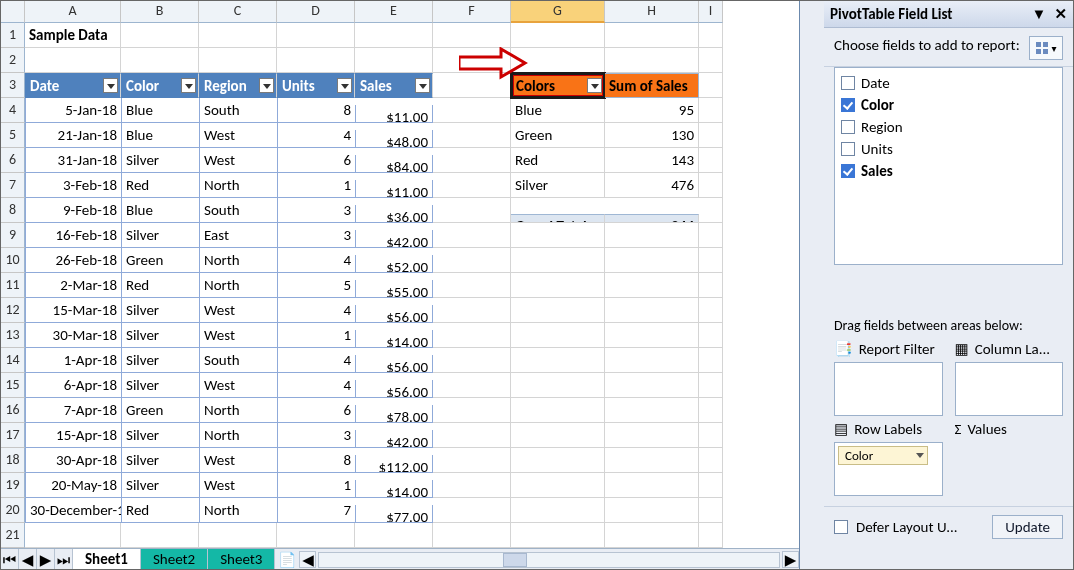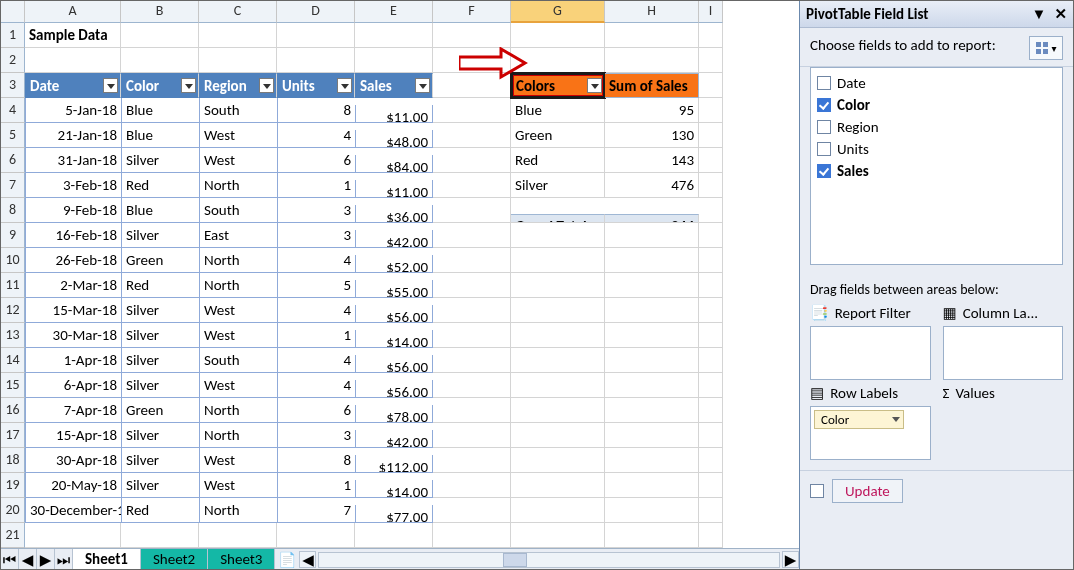--- a/index.html
+++ b/index.html
@@ -42,39 +42,39 @@
 .tabnav { display:flex; }
 .tabnav div{ width:18px; border-right:1px solid #b7c3d2; display:flex; align-items:center; justify-content:center; cursor:pointer; }
 .tab { padding:0 12px; border-right:1px solid #b7c3d2; line-height:21px; background:#14b8a6; cursor:pointer; position:relative;}
 .tab.active { background:#fff; font-weight:bold; border-bottom:1px solid #fff; }
 .newtab { width:24px; display:flex; align-items:center; justify-content:center; cursor:pointer;}
 .hscroll { flex:1; display:flex; align-items:center; }
 .hscroll .track { flex:1; height:16px; border:1px solid #b7c3d2; background:#eef3f8; margin:0 2px; position:relative;}
 .hscroll .btn { width:17px; height:17px; border:1px solid #b7c3d2; background:#eef3f8; display:flex; align-items:center; justify-content:center; cursor:pointer;}
 
 
-.pane-field { width:274px; border-left:1px solid #6b89ad; background:#e9edf4; display:flex; flex-direction:column; }
+.pane-field { width:274px; border-left:1px solid #6b89ad; background:#e9edf4; display:flex; flex-direction:column;padding-left:24px; }
 .pane-title { background: linear-gradient(#e9eef7,#cdd8ea); padding:4px 6px; font-weight:bold; display:flex; align-items:center; justify-content:space-between; border-bottom:1px solid #aebcd2;}
 .pane-body { padding:8px 10px 6px 10px; border-bottom:1px solid #c7d1e0; display:flex; gap:6px;}
 .opts-btn{width:34px;height:24px;border:1px solid #9bb0ca;background:#f6f9fc;display:flex;align-items:center;justify-content:center;cursor:pointer;}
 .fieldlist{ margin:0 10px 10px 10px; background:#fff; border:1px solid #9bb0ca; height:198px; padding:4px; overflow:auto;}
 .fld { display:flex; align-items:center; gap:6px; padding:2px 2px; cursor:pointer;}
 .chk{ width:14px;height:14px;border:1px solid #6f85a3;background:#fff;display:inline-flex;align-items:center;justify-content:center; }
 .chk.on{ background:#3a76d6; border-color:#3a76d6;}
 .chk.on::after{content:"";width:4px;height:7px;border:solid #fff;border-width:0 2px 2px 0;transform:rotate(40deg);margin-top:-2px;}
 .fld.on span{ font-weight:bold; }
-.dragzone{ padding:6px 10px 10px 10px;}
+.dragzone{ padding:6px 10px 10px 10px;margin-top:36px;}
 .dragzone .lbl{font-size:14px;margin-bottom:6px;}
 .areas{ display:grid; grid-template-columns:1fr 1fr; grid-template-rows:auto 54px auto 54px; gap:4px 12px;}
 .area-h{display:flex;align-items:center;gap:6px;font-size:14px;white-space:nowrap;overflow:hidden;text-overflow:ellipsis;}
 .well{ background:#fff;border:1px solid #9bb0ca;padding:3px;overflow:hidden;}
 .pill{ background:#fdf5d5;border:1px solid #c9bd87;padding:1px 14px 1px 6px;font-size:13px;position:relative;display:inline-block;min-width:90px;cursor:pointer;white-space:nowrap;overflow:hidden;text-overflow:ellipsis;}
 .pill::after{content:"";position:absolute;right:3px;top:6px;border-left:4px solid transparent;border-right:4px solid transparent;border-top:5px solid #555;}
 .panel-foot{ display:flex;align-items:center;gap:8px;padding:8px 10px;border-top:1px solid #c7d1e0;}
-.updbtn{padding:2px 12px;border:1px solid #9bb0ca;background:#f0f3f8;color:#be185d;}
+.updbtn{padding:2px 12px;border:1px solid #9bb0ca;background:#f0f3f8;color:#0f172a;}
 .tri{display:inline-block;}
 .ellipsis{white-space:nowrap;overflow:hidden;text-overflow:ellipsis;}
 </style>
 </head>
 <body>
 <div class="app">
 
 <div class="sheet-area">
   <div class="pane">
     <div class="colhdrs" id="colhdrs">
@@ -398,17 +398,18 @@
           </div>
       <div class="area-h">
             <span>Σ</span>
             <span>Values</span>
           </div>
       <div class="well"><span class="pill">Color</span></div>
     </div>
   </div>
   <div class="panel-foot">
     <span class="chk"></span>
+    <span class="ellipsis" style="flex:1">Defer Layout U...</span>
     <button class="updbtn">Update</button>
   </div>
 </div>
 
 </div>
 
 </body></html>

